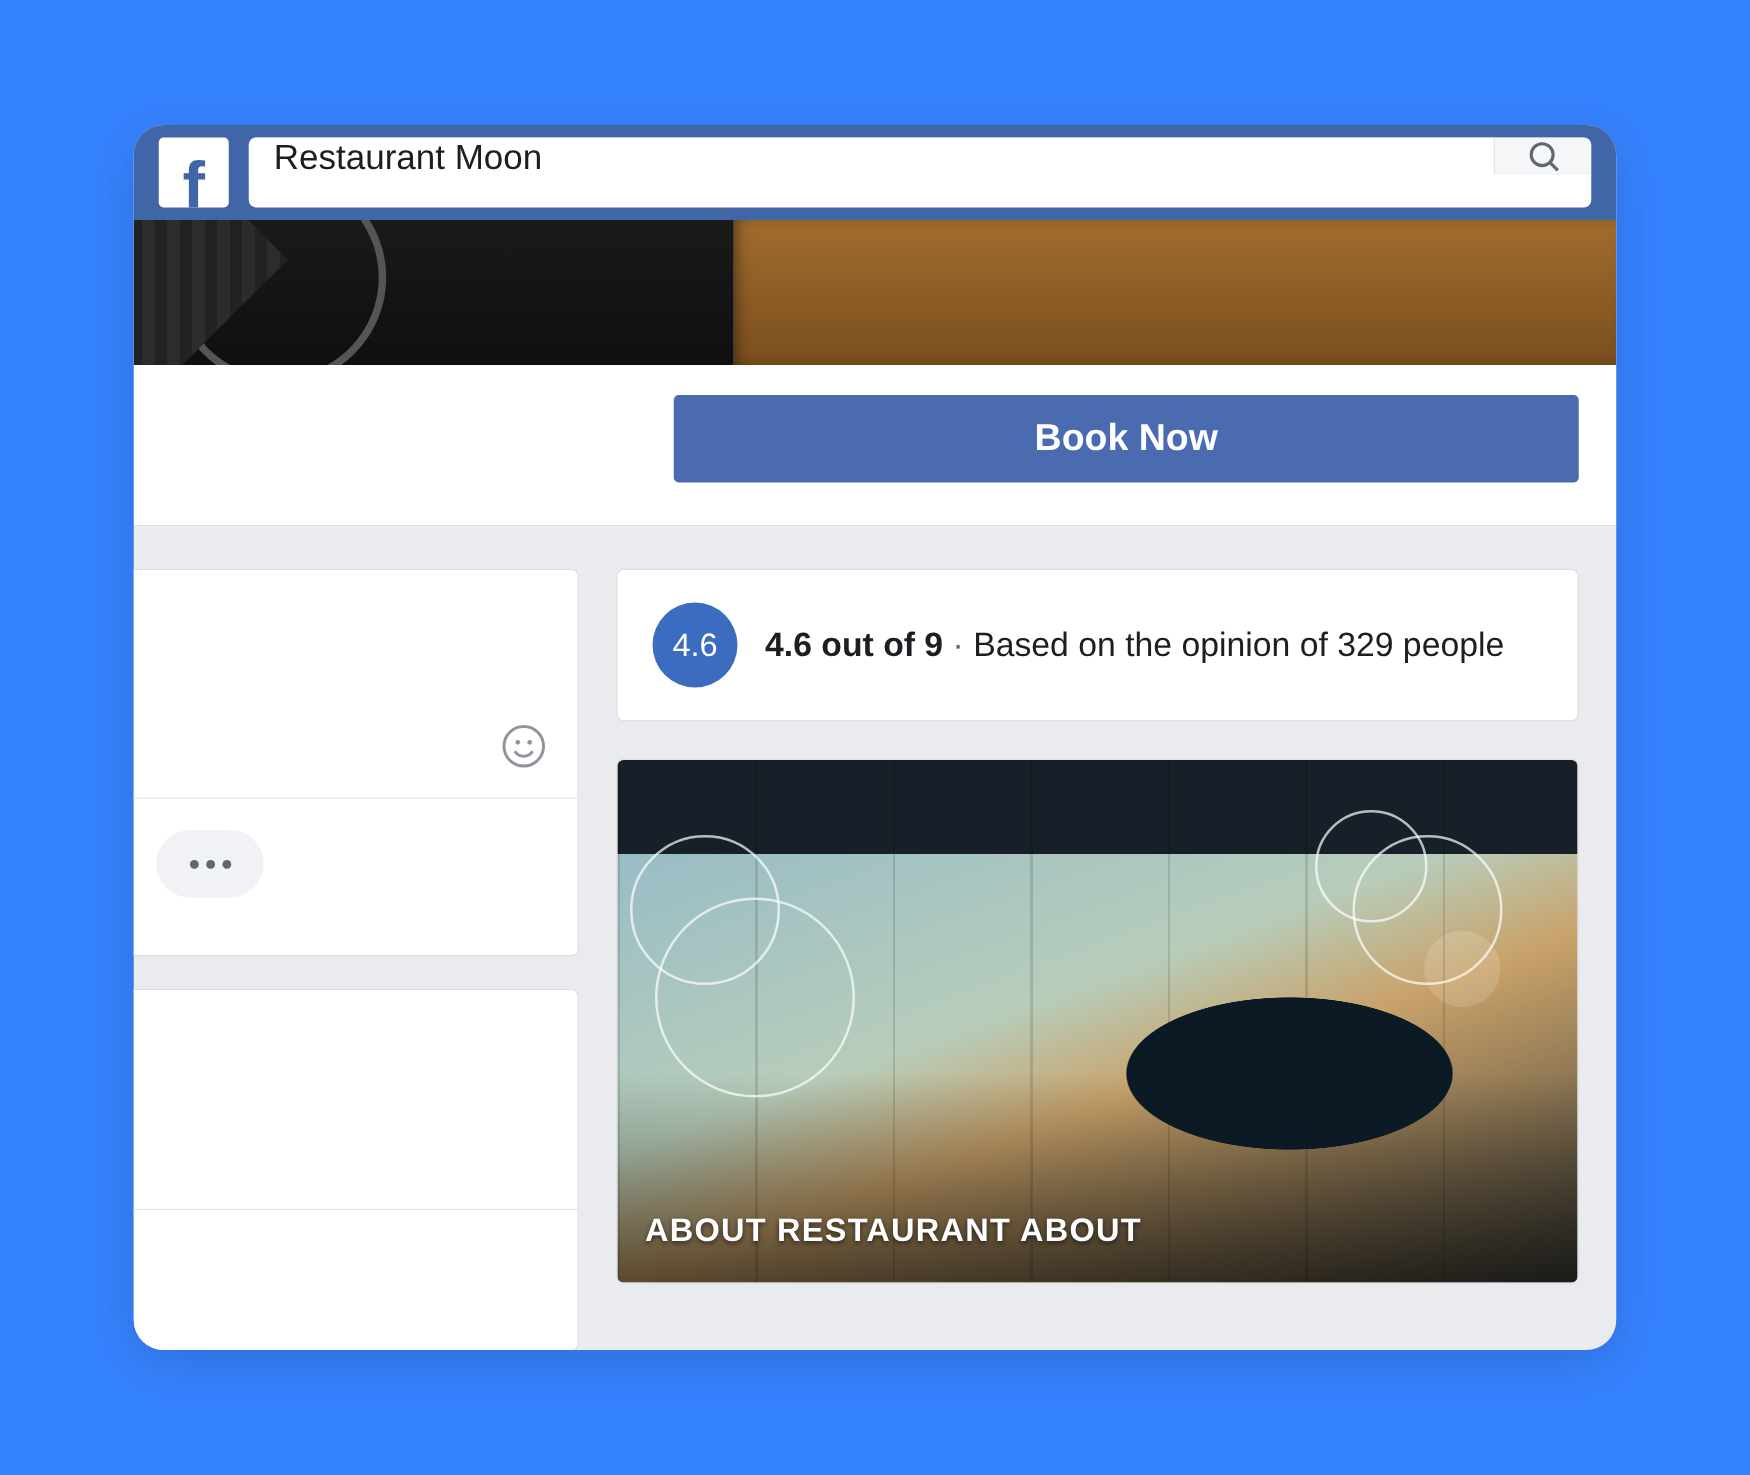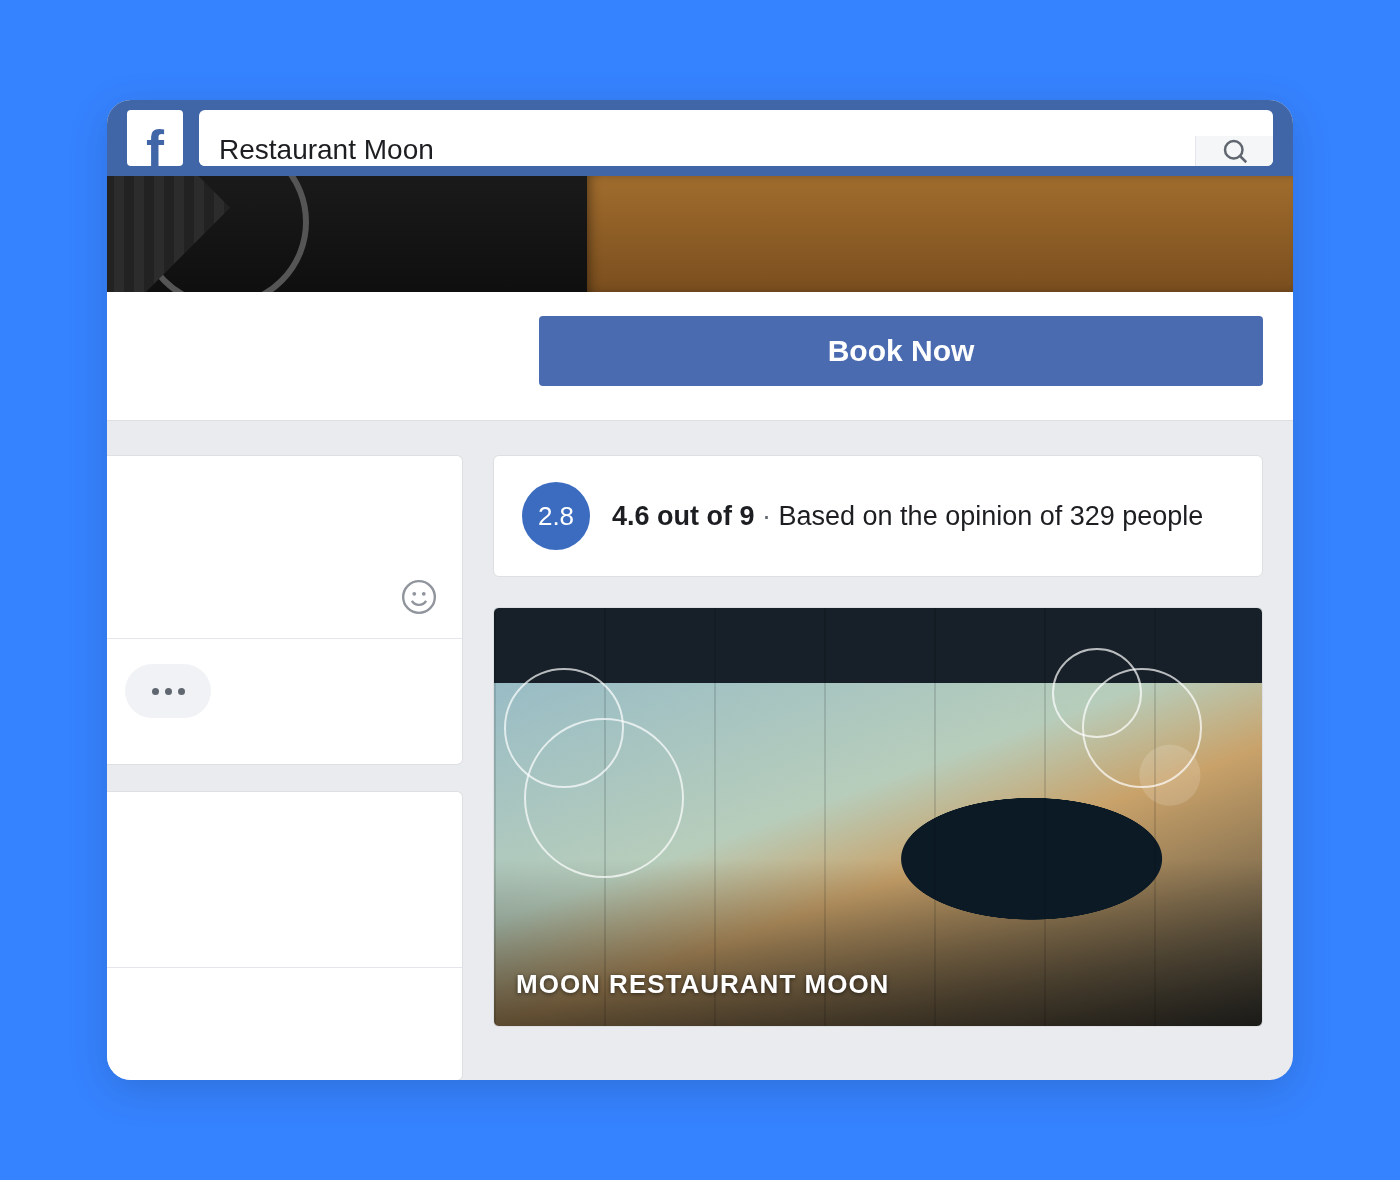--- a/index.html
+++ b/index.html
@@ -46,21 +46,21 @@
     padding-bottom: 0;
     overflow: hidden;
   }
   .fb-logo span { transform: translateY(10px); }
   .search-wrap {
     flex: 1;
     height: 56px;
     background: #fff;
     border-radius: 6px;
     display: flex;
-    align-items: flex-end;
+    align-items: flex-start;
     overflow: hidden;
   }
   .search-input {
     flex: 1;
     border: none;
     outline: none;
     font-size: 28px;
     padding: 0 20px;
     color: #1c1e21;
   }
@@ -314,30 +314,30 @@
         </div>
       </div>
       <div class="card open-left left-card2">
         <div class="div1"></div>
       </div>
     </div>
 
     <div class="right-col">
 
       <div class="card rating-card">
-        <div class="rating-badge">2.8</div>
+        <div class="rating-badge">4.6</div>
         <div class="rating-text">
           <span class="bold">4.6 out of 9</span><span class="sep"> · </span><span>Based on the opinion of 329 people</span>
         </div>
       </div>
 
       <div class="card about-card">
         <div class="about-deco-circle c1"></div>
         <div class="about-deco-circle c2"></div>
         <div class="about-deco-circle c3"></div>
         <div class="about-deco-circle c4"></div>
-        <div class="about-label">MOON RESTAURANT MOON</div>
+        <div class="about-label">ABOUT RESTAURANT ABOUT</div>
       </div>
 
     </div>
   </div>
 
 </div>
 
 </body></html>

